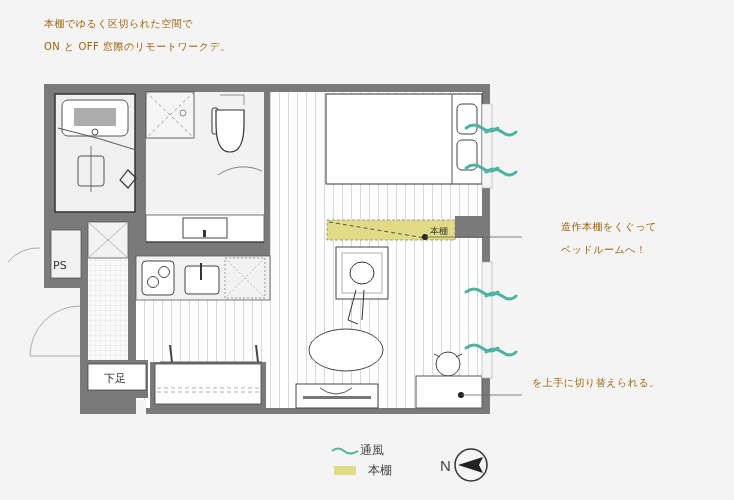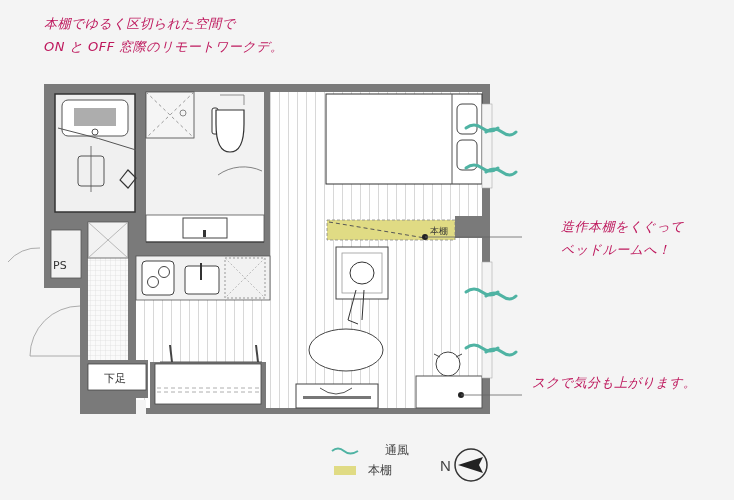--- a/index.html
+++ b/index.html
@@ -1,25 +1,25 @@
 <!DOCTYPE html>
 <html><head>
 <meta charset="utf-8">
 <style>
   html,body{margin:0;padding:0;background:#f4f4f4;}
   body{width:734px;height:500px;position:relative;overflow:hidden;font-family:"DejaVu Sans","Liberation Sans",sans-serif;color:#444;}
-  .caption{position:absolute;font-size:13px;line-height:23px;color:#be185d;letter-spacing:0.5px;font-style:italic;}
+  .caption{position:absolute;font-size:10px;line-height:23px;color:#a16207;letter-spacing:0.5px;}
   .caption div{white-space:nowrap;}
   #top-caption{left:44px;top:12px;}
   #annot-shelf{left:561px;top:215px;}
   #annot-desk{left:532px;top:371px;}
   svg.plan{position:absolute;left:0;top:0;}
   .legend{position:absolute;left:330px;top:440px;font-size:12px;color:#444;}
   .legend-row{display:flex;align-items:center;height:20px;}
-  .legend-row span.lbl{margin-left:25px;}
+  .legend-row span.lbl{margin-left:0;}
   .sw-yellow{width:22px;height:9px;background:#e0db84;margin-left:4px;}
   .compass{position:absolute;left:440px;top:447px;display:flex;align-items:center;}
   .compass .n{font-size:15px;color:#444;margin-right:2px;font-family:"Liberation Sans",sans-serif;}
   .label-small{font-size:11px;fill:#333;font-family:"DejaVu Sans",sans-serif;}
 </style>
 </head>
 <body>
 
 <div class="caption" id="top-caption">
   <div>本棚でゆるく区切られた空間で</div>
@@ -171,21 +171,21 @@
     <path d="M466 348 q8 -6 16 0 t16 0"></path>
       <path d="M486 352 q8 -6 16 0 t14 0"></path>
   </g>
 </svg>
 
 <div class="caption" id="annot-shelf">
   <div>造作本棚をくぐって</div>
   <div>ベッドルームへ！</div>
 </div>
 <div class="caption" id="annot-desk">
-  <div>スクで気分も上がります。</div>
+  <div>を上手に切り替えられる。</div>
 </div>
 
 <div class="legend">
   <div class="legend-row">
     <svg width="30" height="10">
         <path d="M2 6 q6 -5 12 0 t14 0" fill="none" stroke="#4fb3a3" stroke-width="2"></path>
       </svg>
     <span class="lbl">通風</span>
   </div>
   <div class="legend-row">

